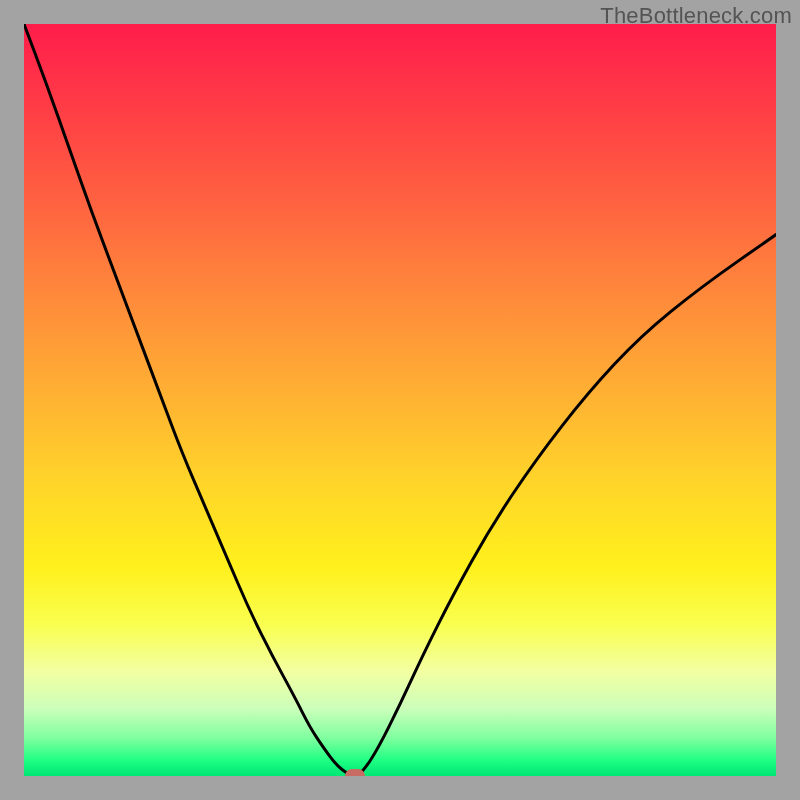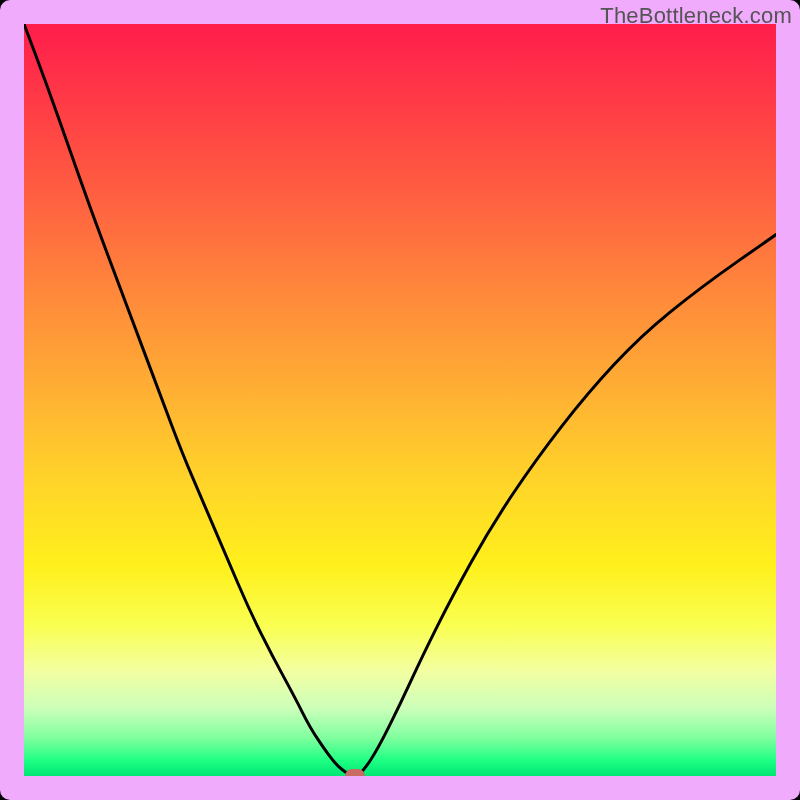--- a/index.html
+++ b/index.html
@@ -7,22 +7,21 @@
     padding: 0;
     width: 800px;
     height: 800px;
     background: #000;
     font-family: Arial, Helvetica, sans-serif;
   }
   .frame {
     position: relative;
     width: 800px;
     height: 800px;
-    background: #f0abfc;
-    border-radius: 10px;
+    background: #a3a3a3;
   }
   .plot-area {
     position: absolute;
     left: 24px;
     top: 24px;
     width: 752px;
     height: 752px;
     overflow: hidden;
   }
   .gradient-bg {

